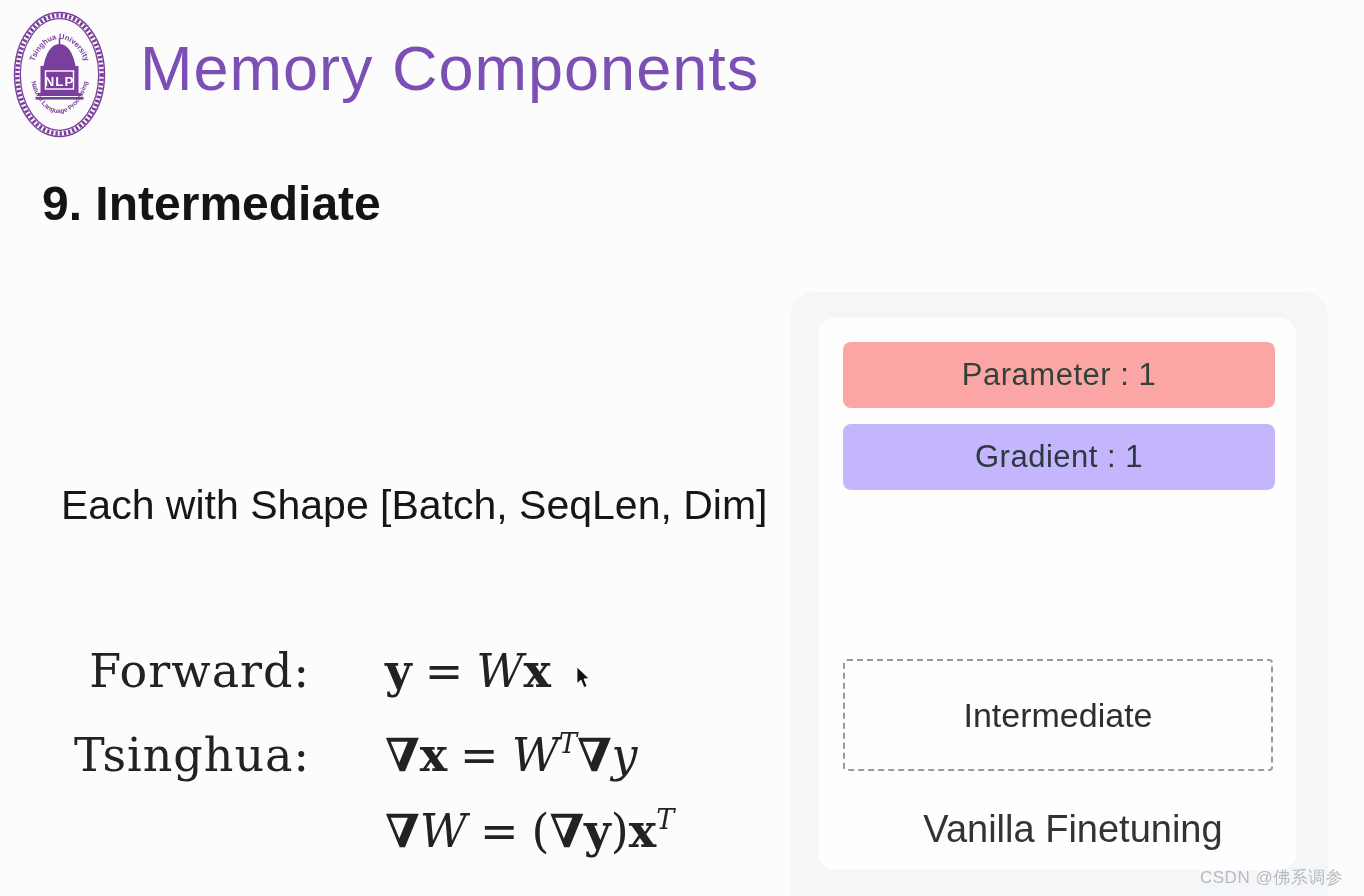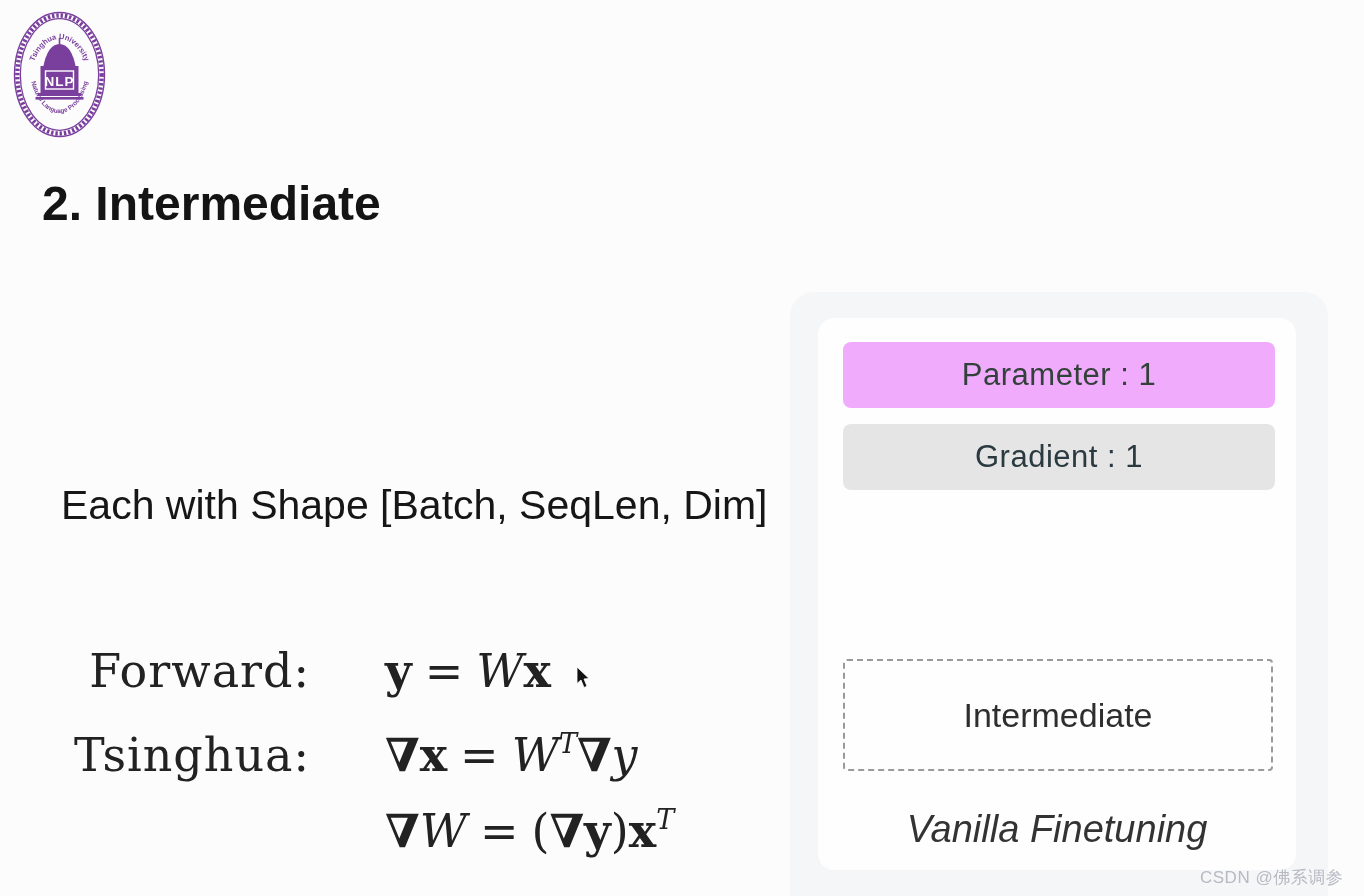--- a/index.html
+++ b/index.html
@@ -48,31 +48,31 @@
   }
   .panel-card {
     position:absolute; left:28px; top:26px; width:478px; height:552px;
     background:#fefeff; border-radius:16px;
   }
   .mem-box {
     position:absolute; left:25px; width:432px; height:66px; border-radius:8px;
     display:flex; align-items:center; justify-content:center;
     font-size:31px; letter-spacing:0.5px;
   }
-  .box-parameter { top:24px;  background:#f0abfc; color:#32413a; }
-  .box-gradient  { top:106px; background:#e5e5e5; color:#2b3a40; }
+  .box-parameter { top:24px;  background:#fca5a5; color:#32413a; }
+  .box-gradient  { top:106px; background:#c4b5fd; color:#2b3a40; }
   .box-dashed {
     position:absolute; left:25px; top:341px; width:430px; height:112px;
     border:2px dashed #9a9a9a; border-radius:4px;
     display:flex; align-items:center; justify-content:center;
     font-size:34px; color:#2e2e2e; background:transparent;
   }
   .panel-caption {
-    position:absolute; left:0; width:478px; top:490px; text-align:center;
-    font-size:38px; color:#333; white-space:nowrap;font-style:italic;
+    position:absolute; left:16px; width:478px; top:490px; text-align:center;
+    font-size:38px; color:#333; white-space:nowrap;
   }
   
   .watermark {
     position:absolute; left:1200px; top:866px;
     font-size:17px; color:#b6bac2; letter-spacing:0.5px; white-space:nowrap;
   }
 </style>
 </head>
 <body>
 
@@ -96,22 +96,23 @@
       <line x1="46.5" y1="27" x2="46.5" y2="35" stroke="#7a3f9d" stroke-width="1.6"></line>
       <path d="M30,57 Q34.5,33 46.5,33 Q58.5,33 63,57 Z" fill="#7a3f9d"></path>
       <rect x="27.5" y="55" width="38" height="27" fill="#7a3f9d"></rect>
       <rect x="32.5" y="60" width="28" height="18" fill="none" stroke="#ffffff" stroke-width="1.4"></rect>
       <rect x="24.5" y="82" width="44" height="3" fill="#7a3f9d"></rect>
       <rect x="22.5" y="86" width="48" height="2.6" fill="#7a3f9d"></rect>
     </g>
     <text x="46.5" y="74.5" font-size="13.5" font-weight="bold" fill="#ffffff" text-anchor="middle" letter-spacing="1" font-family="Liberation Sans, sans-serif">NLP</text>
   </svg>
 
+  <div class="title">Memory Components</div>
 
-  <div class="heading">2. Intermediate</div>
+  <div class="heading">9. Intermediate</div>
 
 
   <div class="shape-line">Each with Shape [Batch, SeqLen, Dim]</div>
 
   <div class="math-row r1">
     <div class="math-label">Forward:</div>
     <div class="math-eq"><span class="mb">y</span><span class="mrel">=</span><span class="mi">W</span><span class="mb">x</span></div>
   </div>
 
   <div class="math-row r2">

